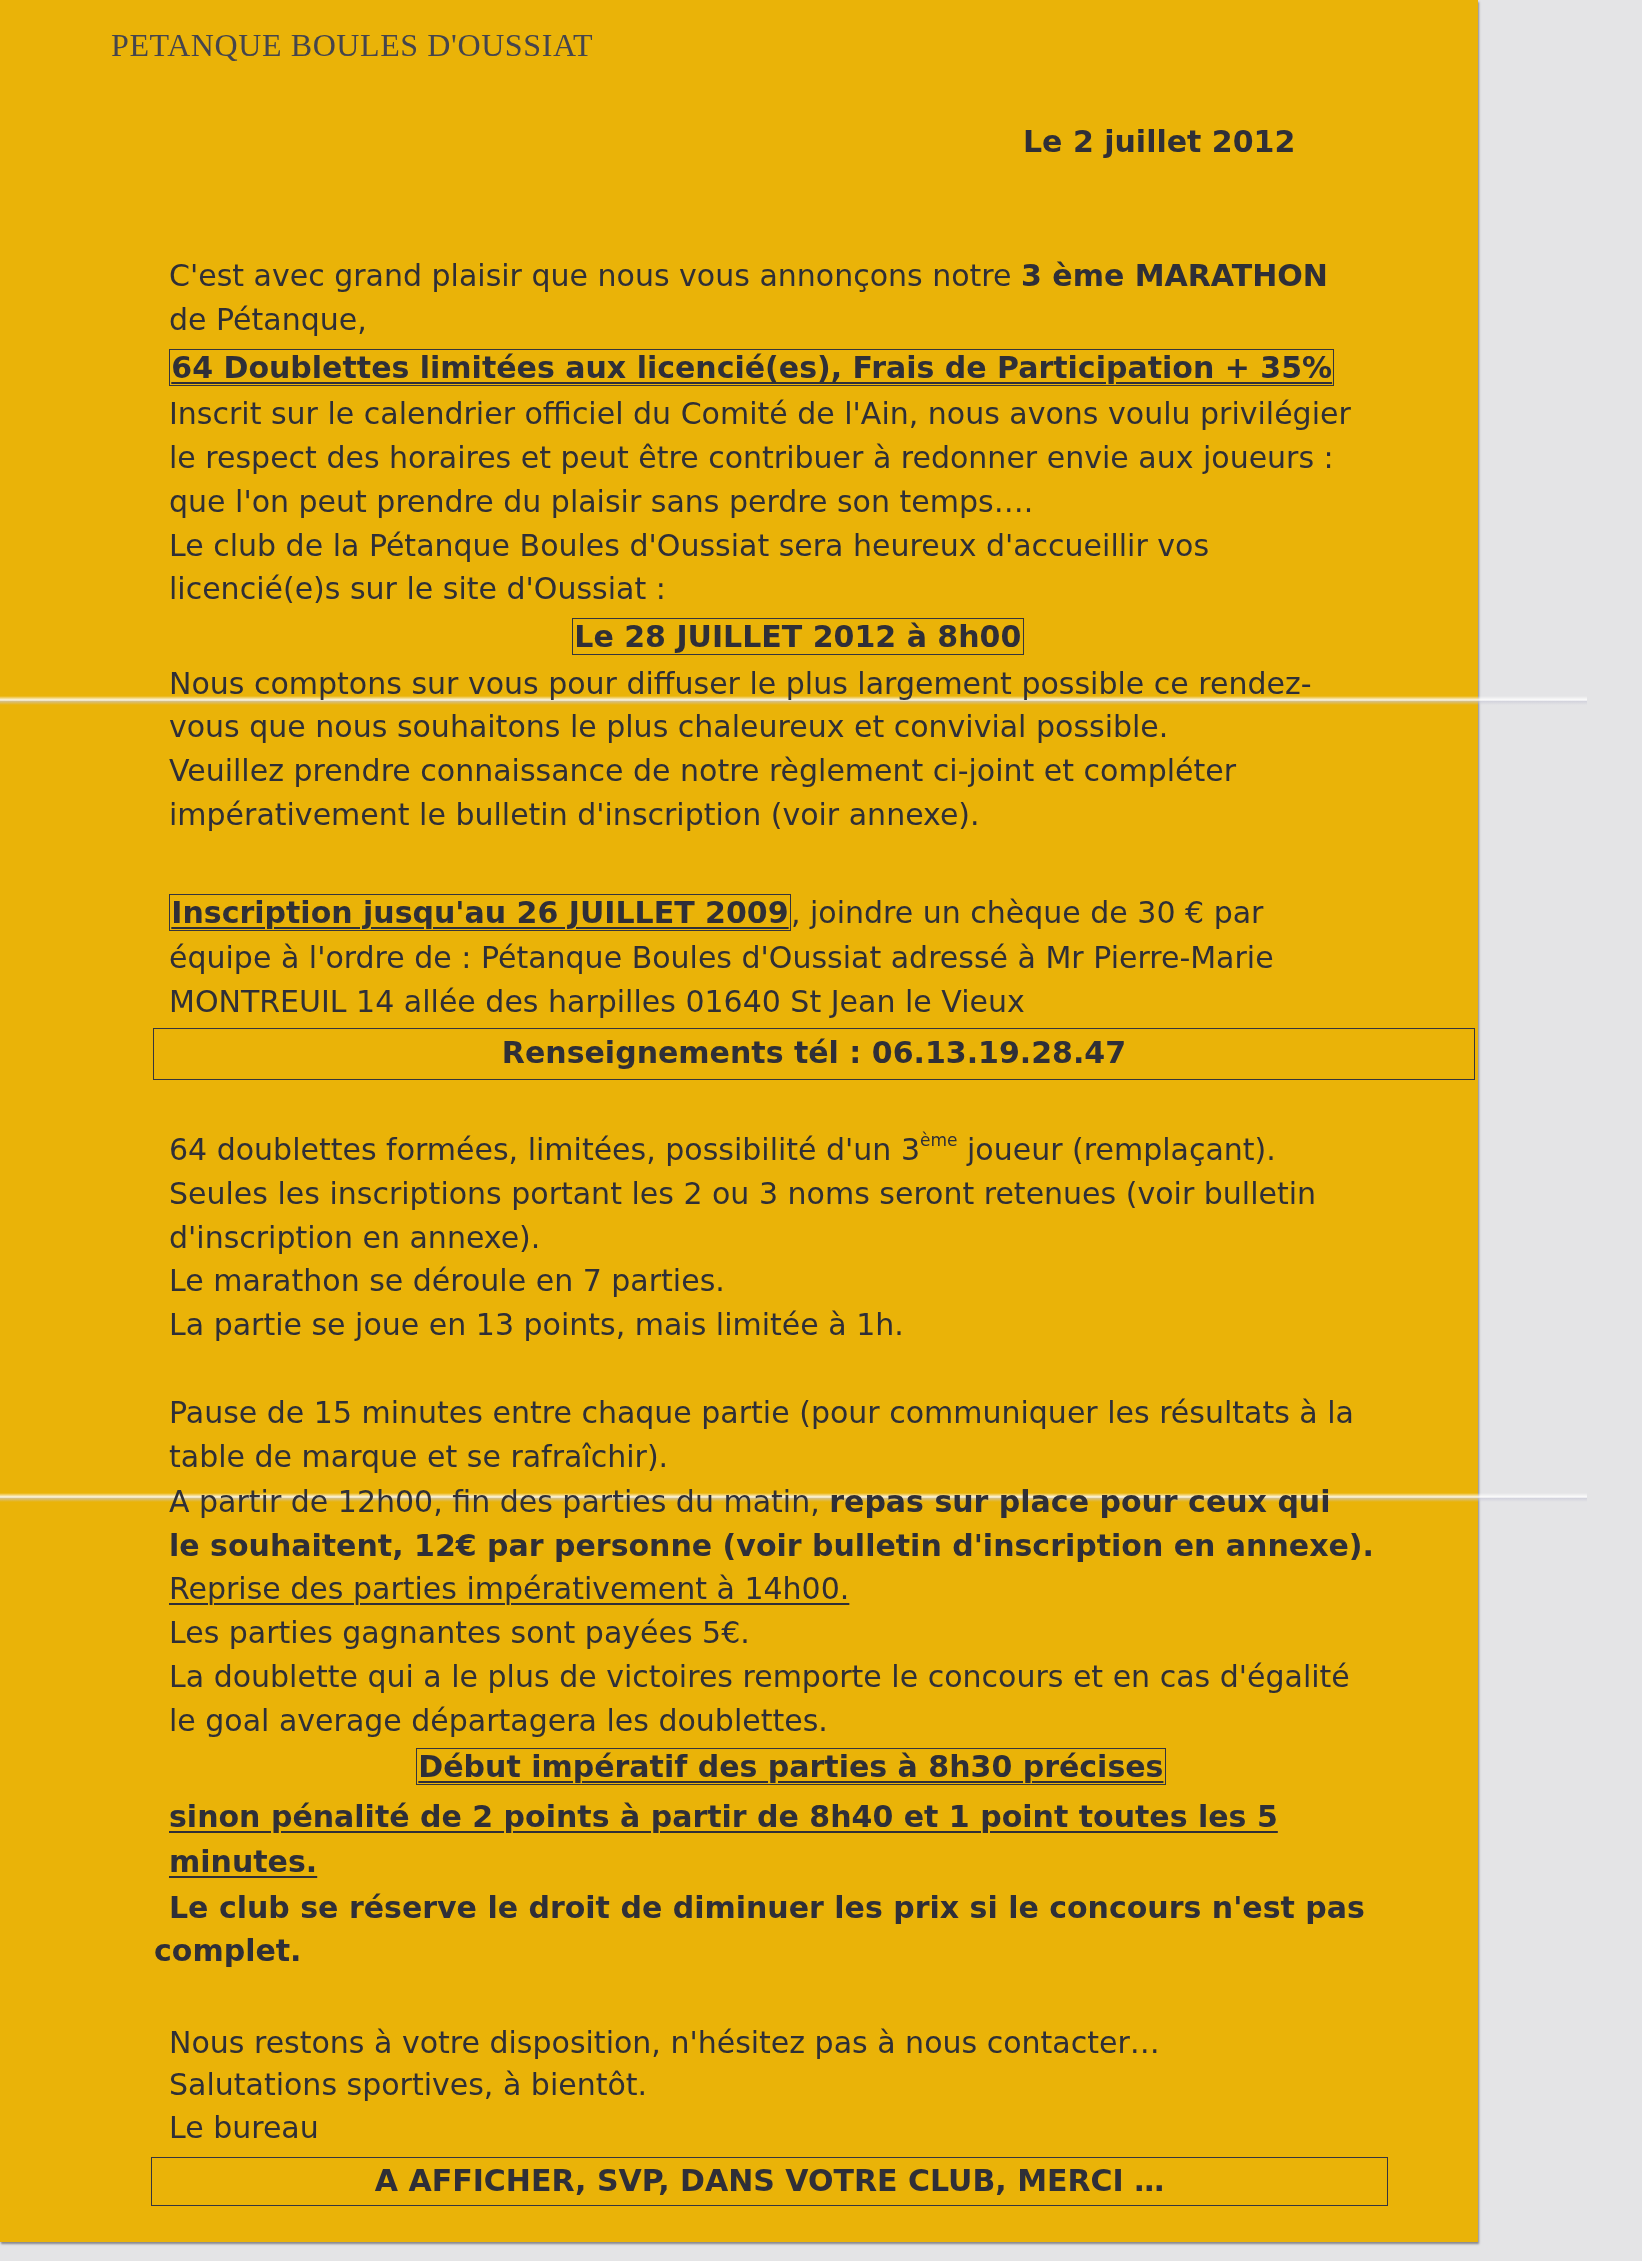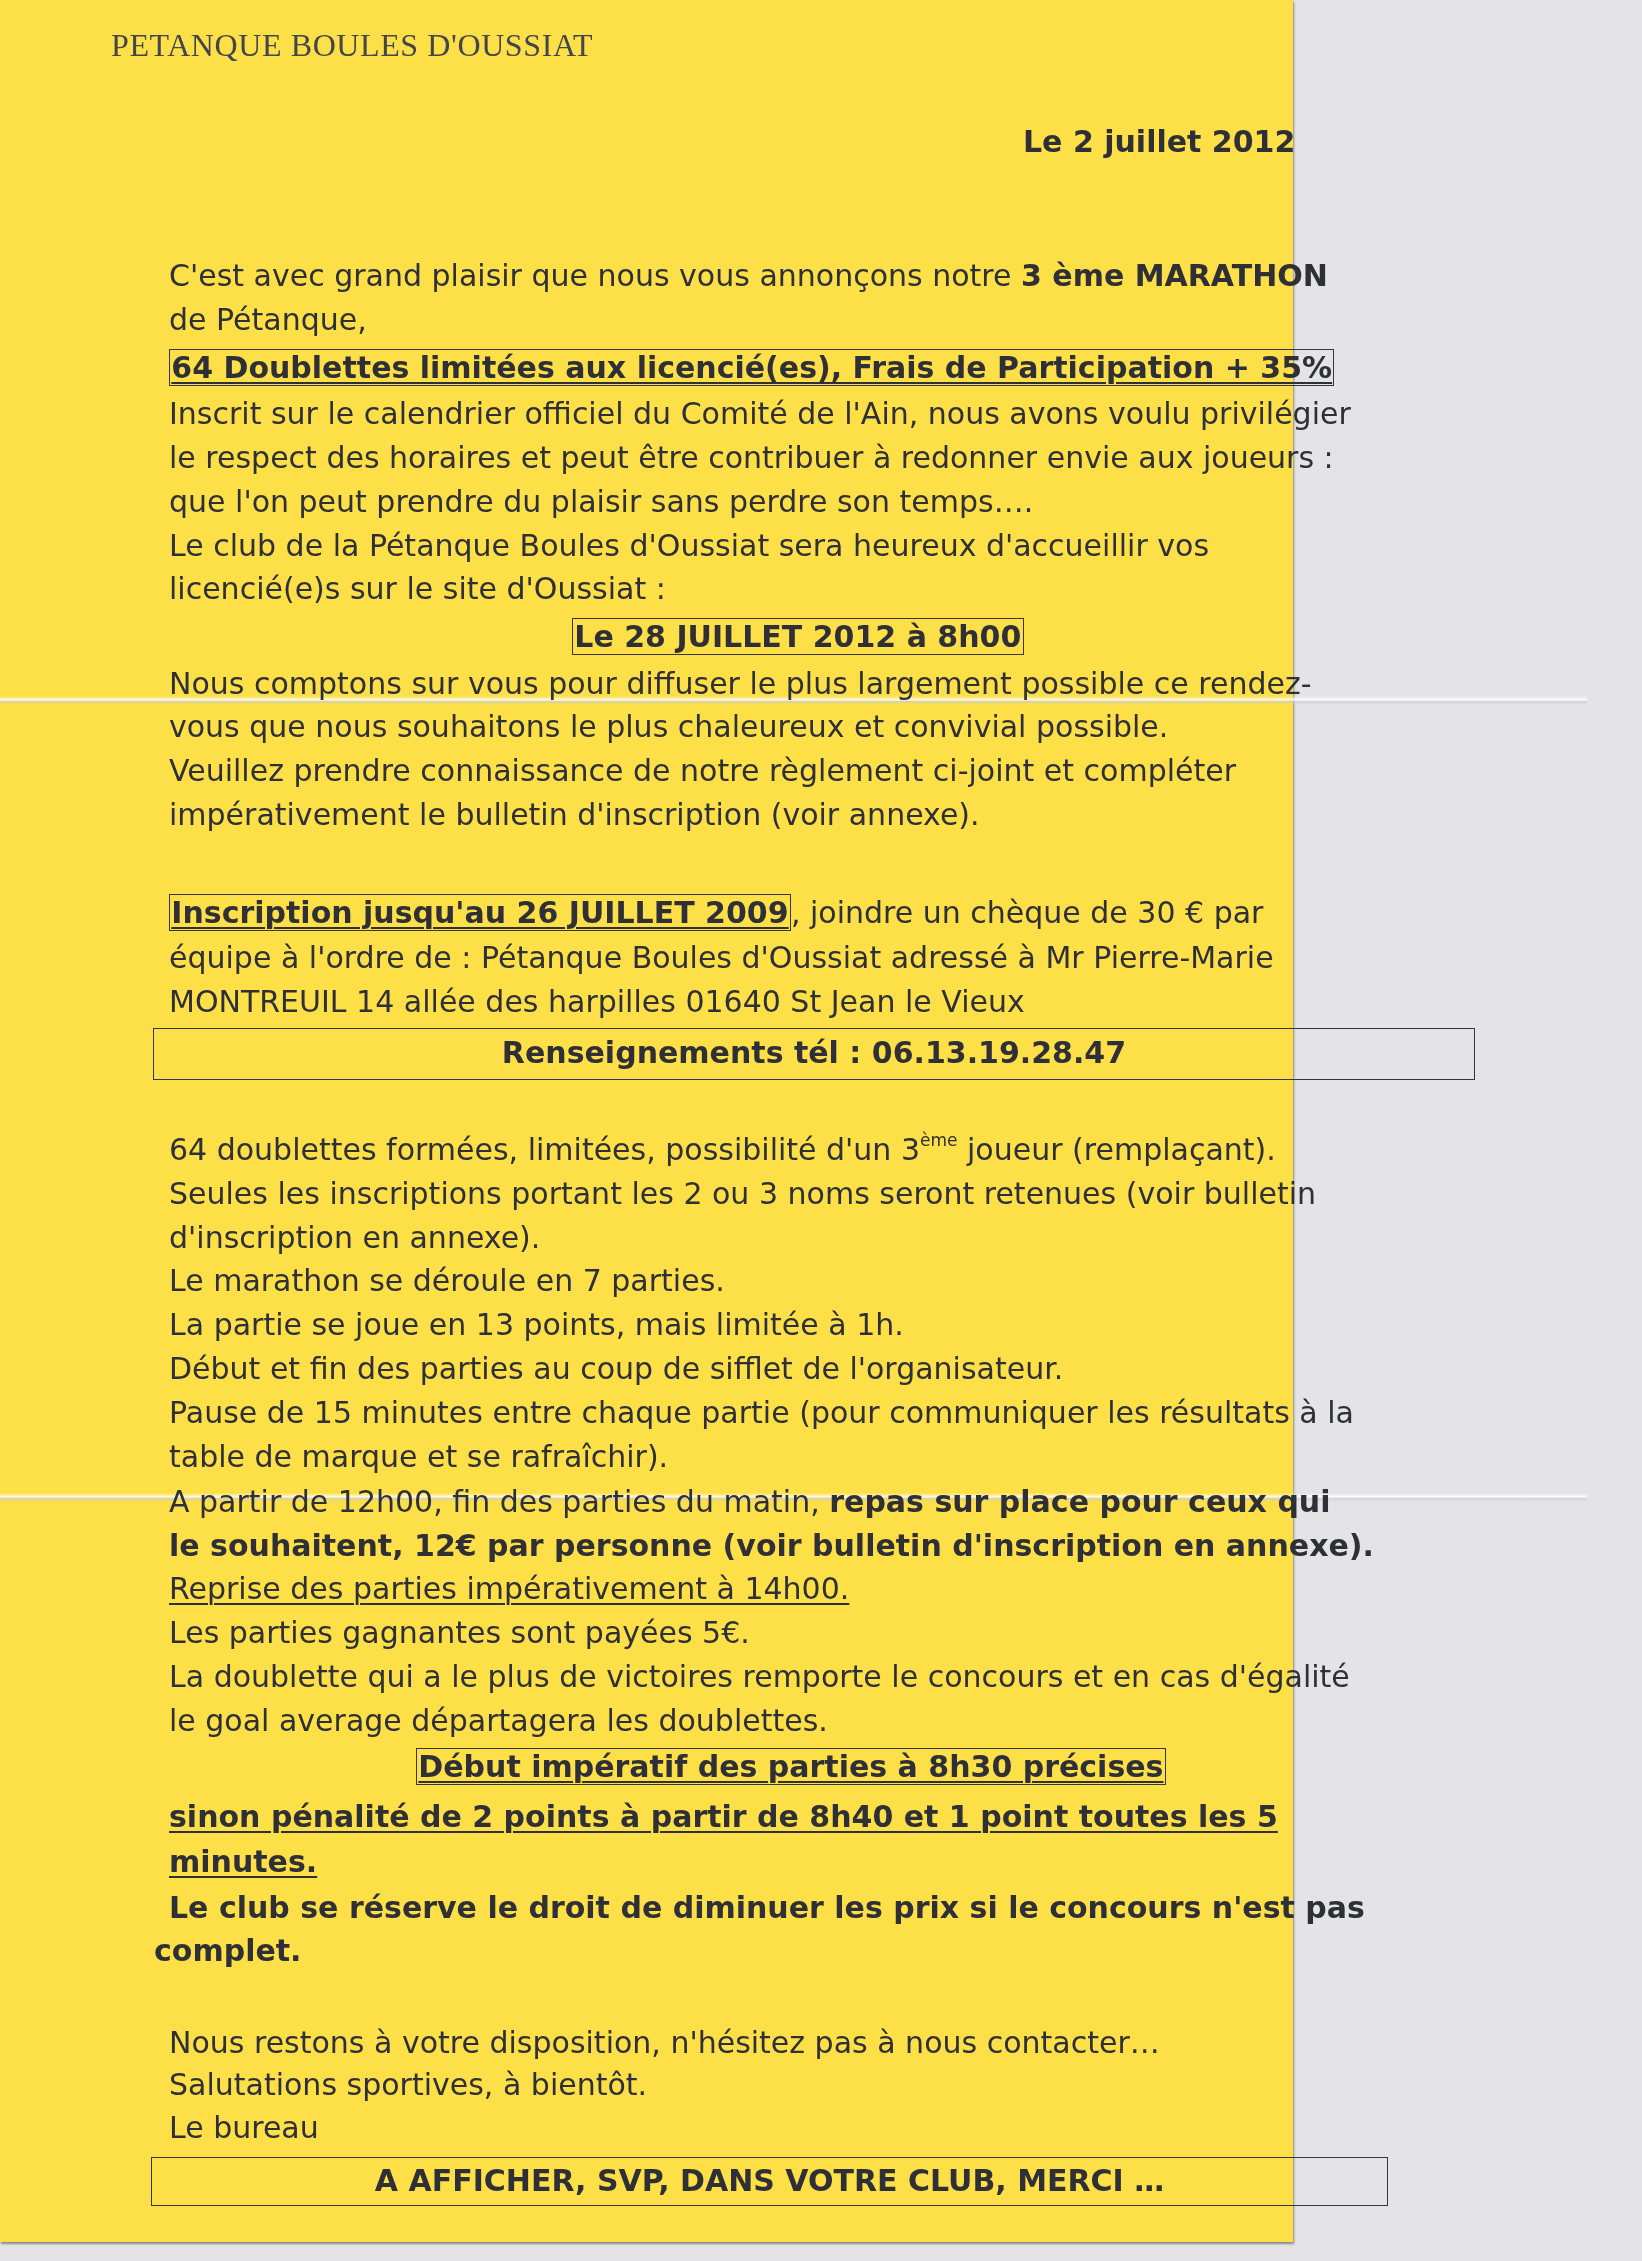--- a/index.html
+++ b/index.html
@@ -1,22 +1,22 @@
 <!DOCTYPE html>
 <html style="font-size:10.3px"><head>
 <meta charset="utf-8">
 <style>
   html, body { margin: 0; padding: 0; }
   body {
     width: 1643px; height: 2261px; position: relative; overflow: hidden;
     background: #e4e4e6;
   }
   .page {
-    position: absolute; left: 0; top: 0; width: 1293px; height: 2242px;
-    background: #fde047;
+    position: absolute; left: 0; top: 0; width: 1478px; height: 2242px;
+    background: #eab308;
     box-shadow: 1.3px 1.9px 1.9px rgba(60,60,70,0.55);
   }
   .fold {
     position: absolute; left: 0; width: 1587px; height: 9px;
     background: linear-gradient(to bottom, rgba(255,255,255,0) 0%, rgba(255,255,255,0.9) 45%, rgba(200,200,215,0.6) 60%, rgba(255,255,255,0) 100%);
   }
   .ln {
     position: absolute; white-space: nowrap;
     font-family: "DejaVu Sans", sans-serif;
     font-size: 30px; line-height: 39px; color: #2f2f37;
@@ -68,21 +68,20 @@
   <div class="ln" style="left:169px;top:982px;">MONTREUIL 14 allée des harpilles 01640 St Jean le Vieux</div>
 
   <div class="box" style="left:153px;top:1028px;width:1322px;height:52px;"></div>
   <div class="ln b" style="left:153px;width:1322px;text-align:center;top:1033px;">Renseignements tél : 06.13.19.28.47</div>
 
   <div class="ln" style="left:169px;top:1130px;"><span>64 doublettes formées, limitées, possibilité d'un 3</span><sup>ème</sup><span> joueur (remplaçant).</span></div>
   <div class="ln" style="left:169px;top:1174px;">Seules les inscriptions portant les 2 ou 3 noms seront retenues (voir bulletin</div>
   <div class="ln" style="left:169px;top:1218px;">d'inscription en annexe).</div>
   <div class="ln" style="left:169px;top:1261px;">Le marathon se déroule en 7 parties.</div>
   <div class="ln" style="left:169px;top:1305px;">La partie se joue en 13 points, mais limitée à 1h.</div>
-  <div class="ln" style="left:169px;top:1349px;">Début et fin des parties au coup de sifflet de l'organisateur.</div>
   <div class="ln" style="left:169px;top:1393px;">Pause de 15 minutes entre chaque partie (pour communiquer les résultats à la</div>
   <div class="ln" style="left:169px;top:1437px;">table de marque et se rafraîchir).</div>
   <div class="ln" style="left:169px;top:1482px;"><span>A partir de 12h00, fin des parties du matin, </span><span class="b">repas sur place pour ceux qui</span></div>
   <div class="ln b" style="left:169px;top:1526px;">le souhaitent, 12€ par personne (voir bulletin d'inscription en annexe).</div>
   <div class="ln u" style="left:169px;top:1569px;">Reprise des parties impérativement à 14h00.</div>
   <div class="ln" style="left:169px;top:1613px;">Les parties gagnantes sont payées 5€.</div>
   <div class="ln" style="left:169px;top:1657px;">La doublette qui a le plus de victoires remporte le concours et en cas d'égalité</div>
   <div class="ln" style="left:169px;top:1701px;">le goal average départagera les doublettes.</div>
 
   <div class="ln b" style="left:416px;top:1747px;"><span class="boxed u">Début impératif des parties à 8h30 précises</span></div>

